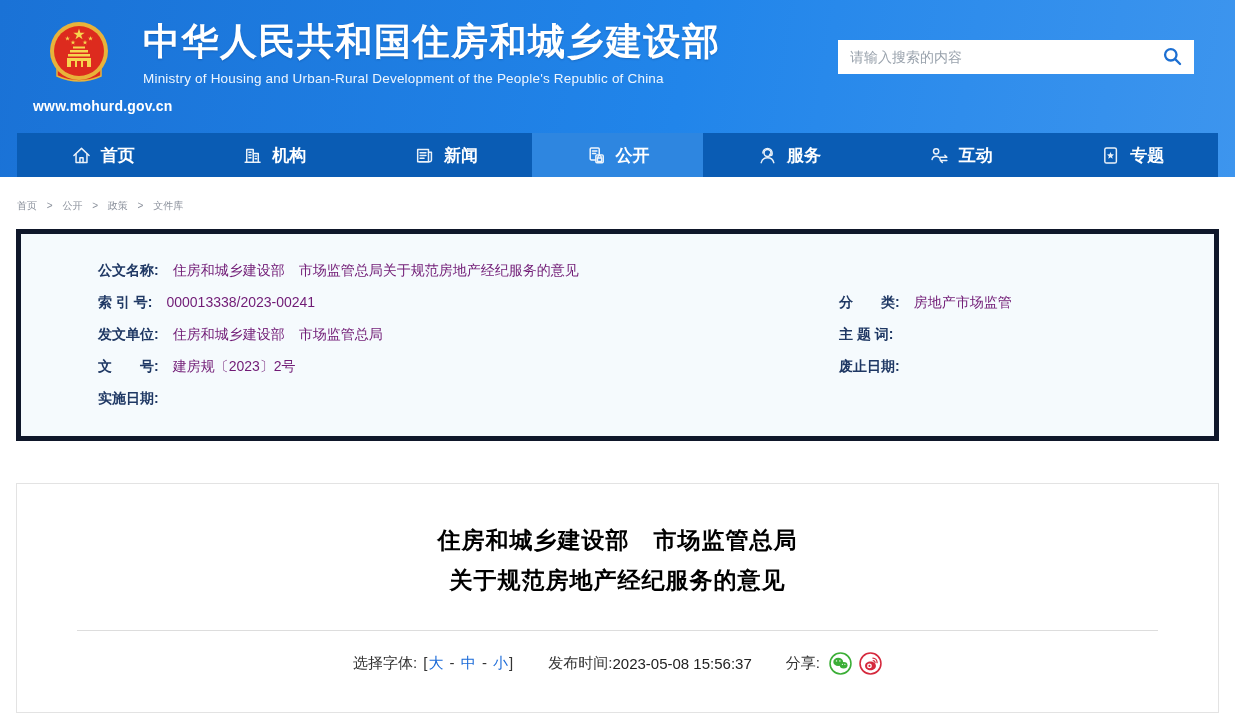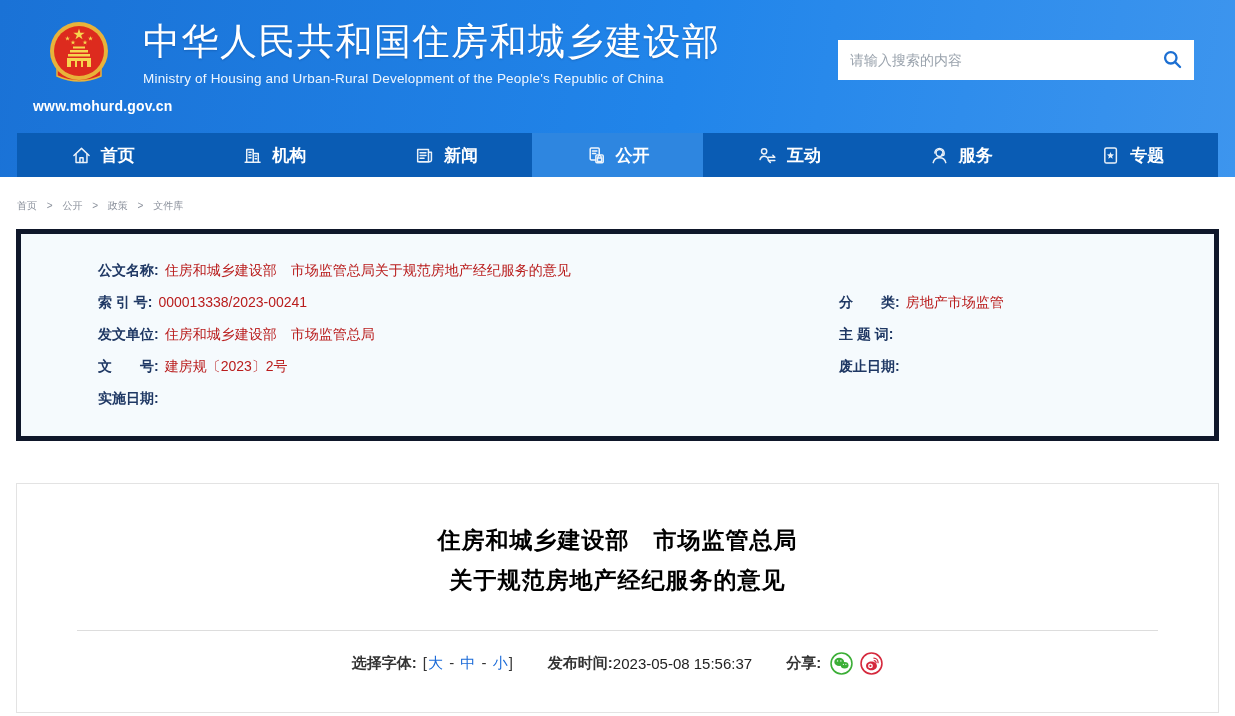--- a/index.html
+++ b/index.html
@@ -8,24 +8,24 @@
 
   
   .header { position:relative; height:177px;
     background:linear-gradient(100deg,#1a72d6 0%,#2185ea 55%,#3d95ee 100%); }
   .header-inner { display:flex; align-items:flex-start; padding:20px 0 0 33px; }
   .logo-col { width:92px; display:flex; justify-content:center; }
   .emblem { width:74px; height:80px; }
   .site-url { position:absolute; left:33px; top:98px; color:#fff; font-weight:bold;
     font-size:14px; letter-spacing:.2px; }
   .title-col { margin-left:18px; color:#fff; }
-  .site-title { font-size:37px; font-weight:normal; letter-spacing:1.5px; line-height:44px;
+  .site-title { font-size:37px; font-weight:bold; letter-spacing:1.5px; line-height:44px;
     text-shadow:0 1px 2px rgba(0,40,90,.25); }
   .site-subtitle { font-size:13.5px; color:#eef6ff; margin-top:7px; letter-spacing:.2px; }
-  .search-box { position:absolute; right:41px; top:40px; width:356px; height:40px;
+  .search-box { position:absolute; right:41px; top:40px; width:356px; height:34px;
     background:#fff; display:flex; align-items:center; padding:0 10px 0 12px; }
   .search-input { flex:1; border:none; outline:none; font-size:14px; color:#444;
     font-family:inherit; background:transparent; }
   .search-input::placeholder { color:#9aa3ad; }
   .search-btn { width:22px; height:22px; border:none; background:transparent; cursor:pointer;
     display:flex; align-items:center; justify-content:center; padding:0; }
 
   
   .nav { position:absolute; left:17px; right:17px; bottom:0; height:44px;
     background:#0a5cb4; display:flex; }
@@ -38,36 +38,36 @@
   
   .breadcrumb { padding:22px 0 16px 17px; font-size:10px; color:#8b919c; }
   .bc-link { color:#8b919c; cursor:pointer; }
   .bc-sep { margin:0 7px; }
   .bc-current { color:#8b919c; }
 
   
   .meta-box { margin:0 16px; border:5px solid #0f172a; background:#f5fafd;
     padding:20px 0 22px; color:#24406e; font-size:14px; line-height:32px; }
   .meta-label { font-weight:bold; white-space:pre; color:#1f3864; }
-  .meta-value { margin-left:6px; color:#b91c1c; white-space:pre; }
+  .meta-value { margin-left:14px; color:#701a75; white-space:pre; }
   .meta-full { padding-left:77px; }
   .meta-grid { display:flex; }
   .meta-col-left { flex:1; padding-left:77px; }
   .meta-col-right { width:375px; }
   .meta-row { display:flex; }
 
   
   .article-box { margin:42px 16px 0; border:1px solid #e3e3e3; background:#fff;
     height:230px; padding-top:36px; }
   .article-title { text-align:center; font-size:23px; font-weight:bold; color:#000;
     line-height:40px; letter-spacing:1px; }
   .article-divider { margin:30px 60px 0; border-top:1px solid #ddd; height:0; }
   .article-toolbar { margin-top:21px; display:flex; justify-content:center;
     align-items:center; font-size:15px; color:#333; }
-  .tb-label { font-weight:bold; color:#333; }
+  .tb-label { font-weight:normal; color:#333; }
   .font-links { margin-left:6px; letter-spacing:1px; }
   .font-lnk { color:#1a6ad8; cursor:pointer; }
   .tb-group { display:flex; align-items:center; }
   .tb-gap { width:34px; }
   .pub-time { color:#222; }
   .share-icons { display:flex; align-items:center; gap:7px; margin-left:9px; }
   .share-icons svg { width:23px; height:23px; cursor:pointer; display:block; }
 </style>
 </head>
 <body>
@@ -140,33 +140,33 @@
       <svg viewBox="0 0 20 20">
         <rect x="4" y="2.8" width="8.6" height="11.4" rx="1"></rect>
         <path d="M6.2 5.8 h4.2 M6.2 8.2 h3"></path>
         <rect x="9.4" y="9.4" width="7" height="7.6" rx="1" fill="#2e86e0"></rect>
         <path d="M11.4 12.4 v-1 a1.5 1.5 0 0 1 3 0 v1 M10.9 12.4 h4 v3.4 h-4 Z"></path>
       </svg>
       <span>公开</span>
     </div>
     <div class="nav-item">
       <svg viewBox="0 0 20 20">
+        <circle cx="10" cy="7.6" r="3.3"></circle>
+        <path d="M5.6 7.6 a4.4 4.4 0 0 1 8.8 0 v1.3 a1.1 1.1 0 0 1 -2.2 0"></path>
+        <path d="M4 16.8 a6.2 6.2 0 0 1 12 0"></path>
+      </svg>
+      <span>服务</span>
+    </div>
+    <div class="nav-item">
+      <svg viewBox="0 0 20 20">
         <circle cx="6.8" cy="6" r="2.5"></circle>
         <path d="M2.9 13.8 a4 4 0 0 1 7.8 0"></path>
         <path d="M10.8 11.6 h6.2 l-1.9 -1.9 M17 14.8 h-6.2 l1.9 1.9"></path>
       </svg>
       <span>互动</span>
-    </div>
-    <div class="nav-item">
-      <svg viewBox="0 0 20 20">
-        <circle cx="10" cy="7.6" r="3.3"></circle>
-        <path d="M5.6 7.6 a4.4 4.4 0 0 1 8.8 0 v1.3 a1.1 1.1 0 0 1 -2.2 0"></path>
-        <path d="M4 16.8 a6.2 6.2 0 0 1 12 0"></path>
-      </svg>
-      <span>服务</span>
     </div>
     <div class="nav-item">
       <svg viewBox="0 0 20 20">
         <rect x="4.6" y="2.8" width="11" height="14.4" rx="1.6"></rect>
         <polygon points="10,6.6 10.9,8.8 13.3,9 11.5,10.6 12.1,13 10,11.7 7.9,13 8.5,10.6 6.7,9 9.1,8.8" fill="#fff" stroke="none"></polygon>
       </svg>
       <span>专题</span>
     </div>
   </div>
 </div>

